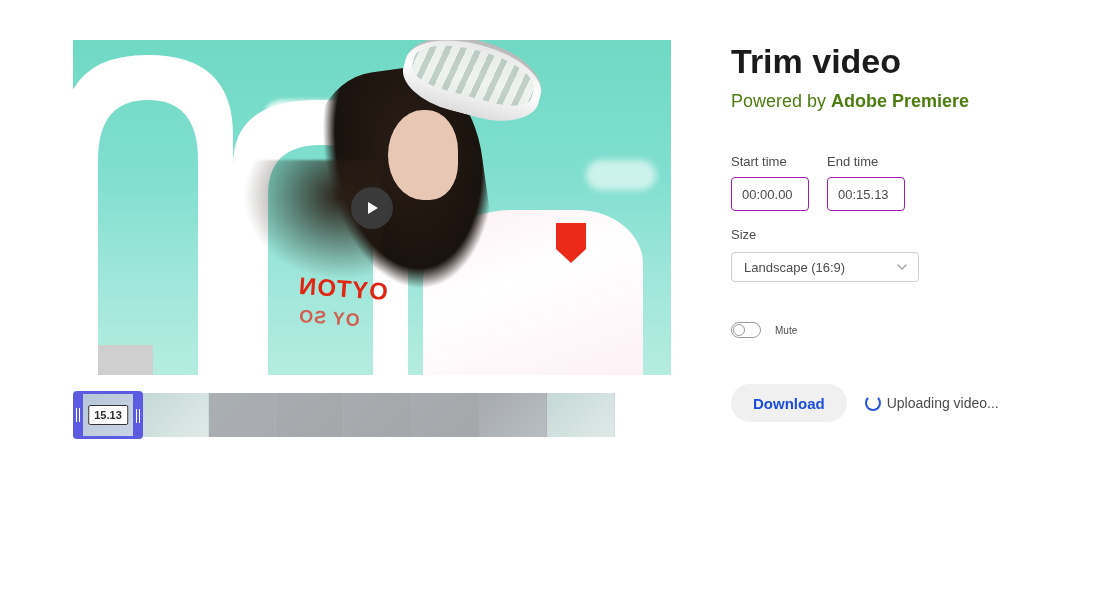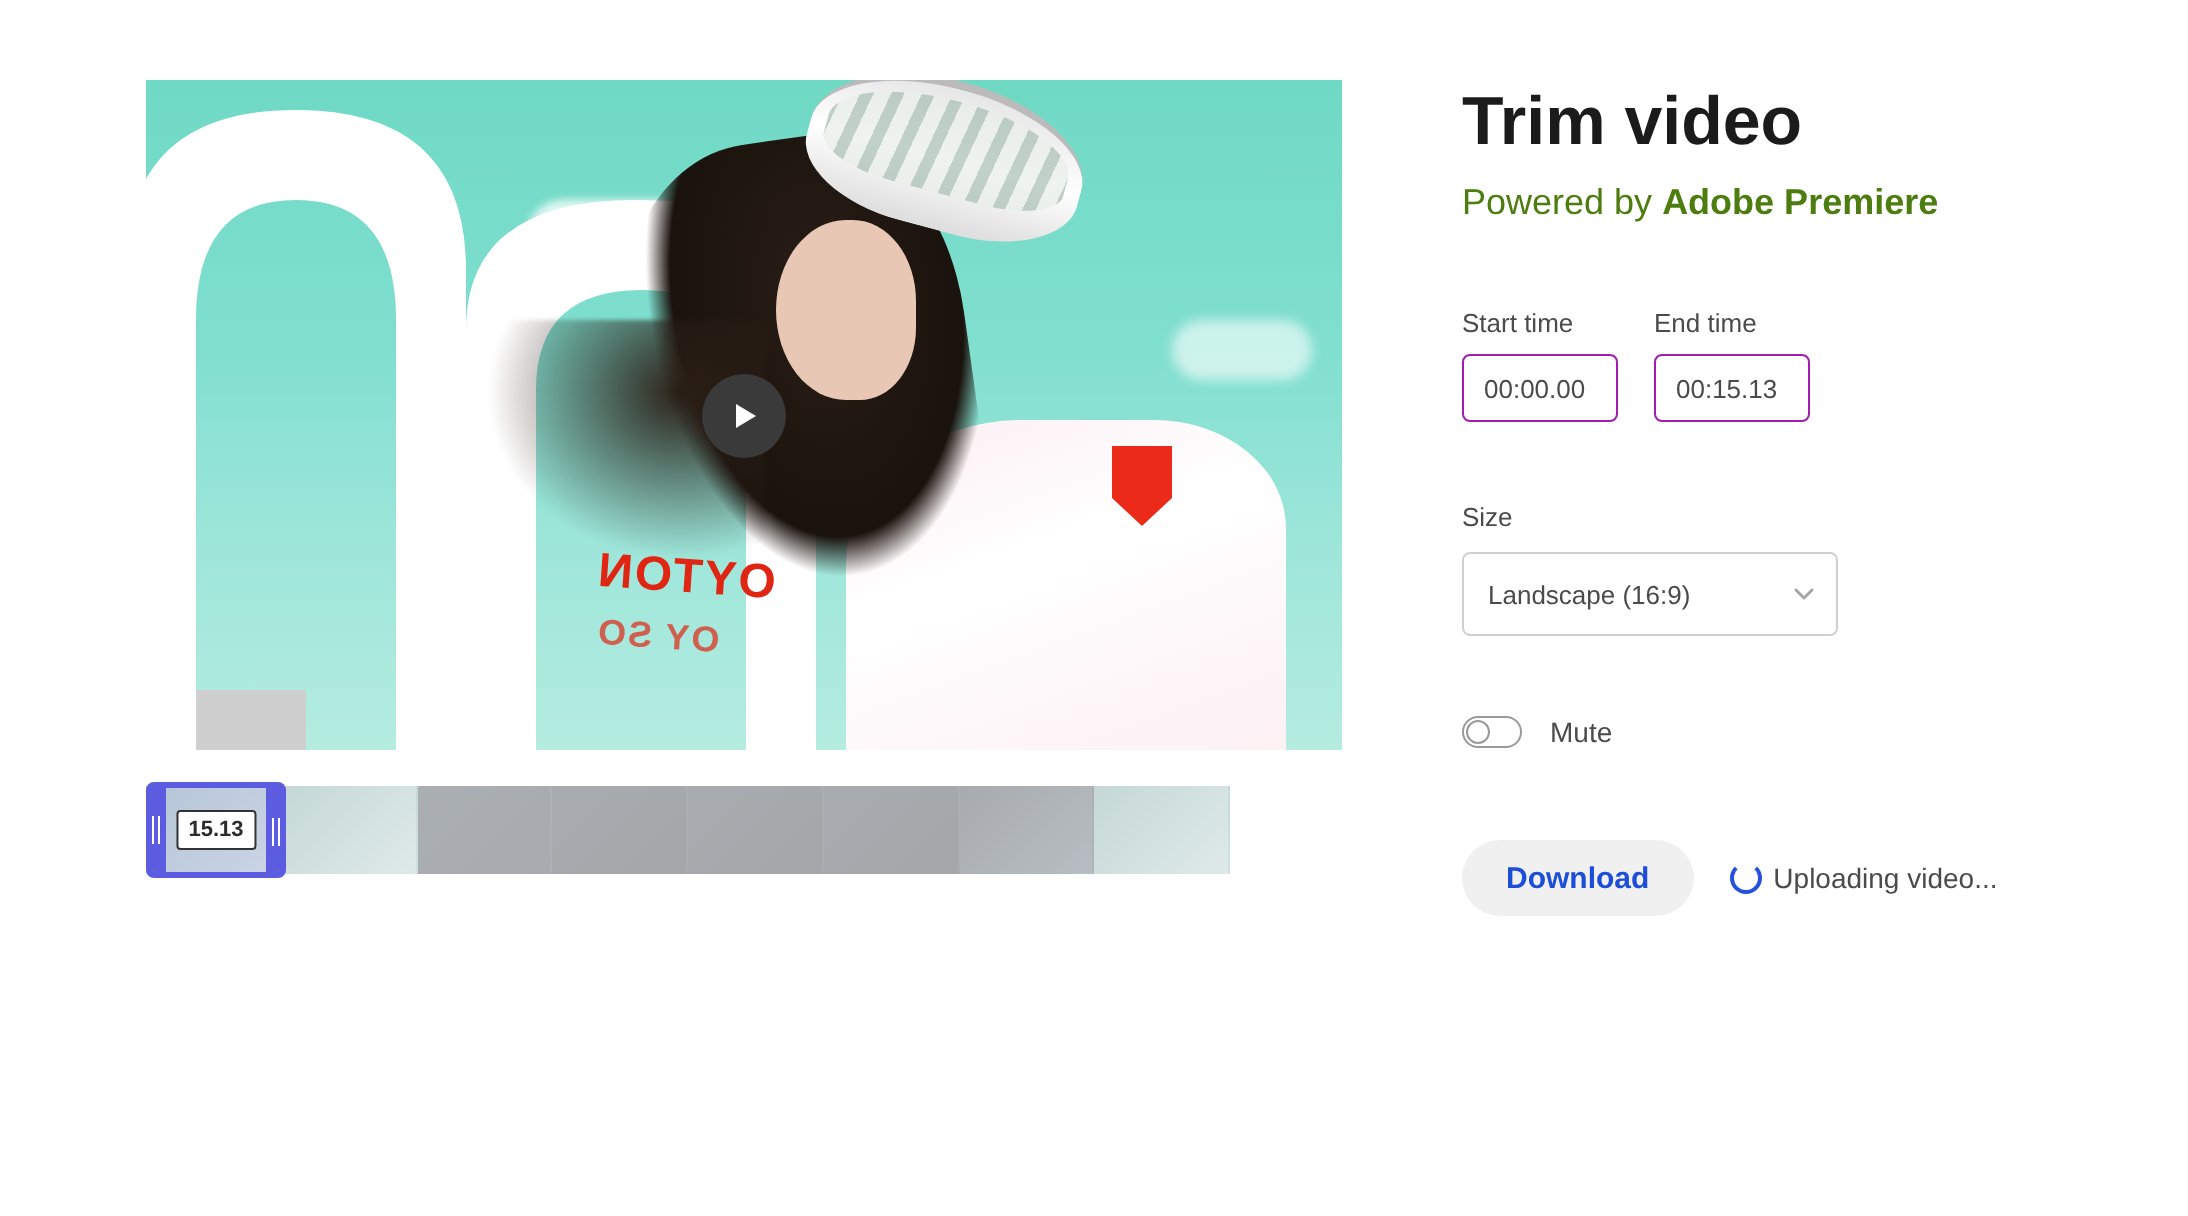--- a/index.html
+++ b/index.html
@@ -252,25 +252,25 @@
   .text-input {
     width: 78px;
     height: 34px;
     border: 1px solid #a21caf;
     border-radius: 4px;
     font-size: 13px;
     padding: 0 10px;
     color:#4b4b4b;
     background:#fff;
   }
-  .size-section { margin-top: 40px; }
+  .size-section { margin-top: 16px; }
   .select {
     margin-top: 10px;
     width: 188px;
-    height: 42px;
+    height: 30px;
     border:1px solid #d0d0d0;
     border-radius:4px;
     display:flex;
     align-items:center;
     justify-content:space-between;
     padding:0 10px 0 12px;
     font-size:13px;
     color:#4b4b4b;
     cursor:pointer;
     background:#fff;
@@ -293,21 +293,21 @@
   .toggle .knob {
     position:absolute;
     top:50%; left:1px;
     transform:translateY(-50%);
     width:12px;height:12px;
     border:1.5px solid #9a9a9a;
     border-radius:50%;
     background:#fff;
   }
   .mute-label {
-    font-size:14px;
+    font-size:10px;
     color:#4b4b4b;
   }
   .action-row {
     margin-top: 46px;
     display:flex;
     align-items:center;
     gap: 18px;
   }
   .download-btn {
     height: 38px;

